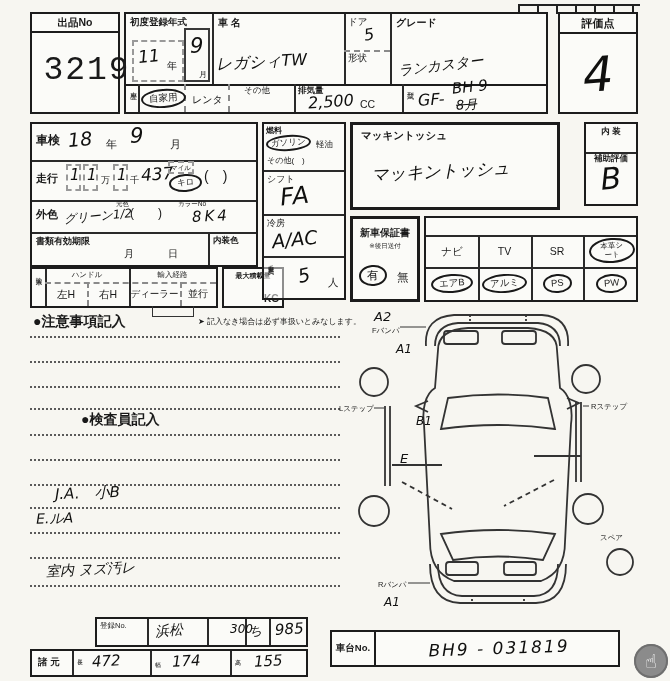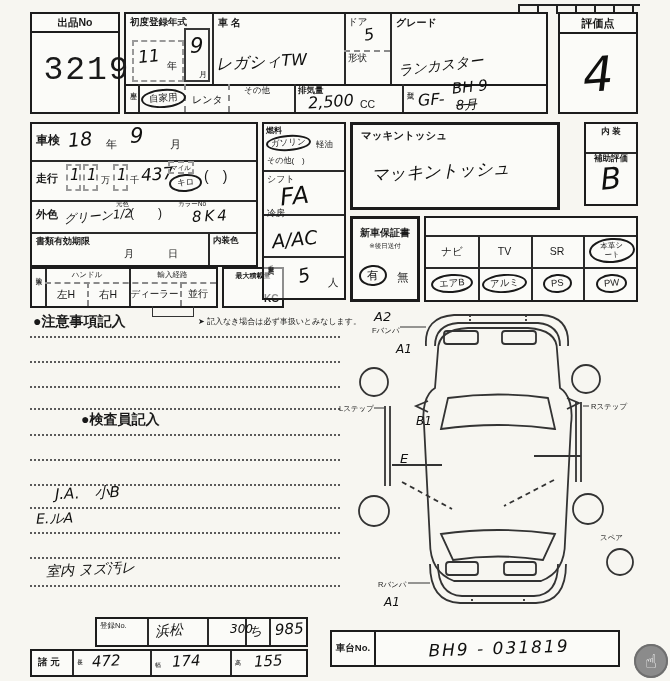--- a/index.html
+++ b/index.html
@@ -152,21 +152,21 @@
   <div class="bx" style="left:262px;top:122px;width:84px;height:178px;">
     <div class="hlt" style="left:0;top:46px;width:100%;"></div>
     <div class="hlt" style="left:0;top:90px;width:100%;"></div>
     <div class="hlt" style="left:0;top:132px;width:100%;"></div>
     <span class="ab lb bold" style="left:2px;top:2px;font-size:8px;">燃料</span>
     <span class="ab lb" style="left:2px;top:11px;font-size:8.5px;"><span class="circled" style="padding:1px 3px;">ガソリン</span></span>
     <span class="ab lb" style="left:52px;top:16px;font-size:8.5px;">軽油</span>
     <span class="ab lb" style="left:3px;top:32px;font-size:8px;">その他(　)</span>
     <span class="ab lb" style="left:3px;top:50px;font-size:9px;">シフト</span>
     <span class="ab hw" style="left:16px;top:60px;font-size:24px;transform:rotate(-6deg);">FA</span>
-    <span class="ab lb" style="left:3px;top:84px;font-size:9px;">冷房</span>
+    <span class="ab lb" style="left:3px;top:94px;font-size:9px;">冷房</span>
     <span class="ab hw" style="left:8px;top:106px;font-size:19px;transform:rotate(-6deg);">A/AC</span>
     <span class="ab lb vert" style="left:2px;top:136px;font-size:6.5px;width:9px;height:40px;">乗車定員</span>
     <span class="ab hw" style="left:34px;top:142px;font-size:19px;transform:rotate(-12deg);">5</span>
     <span class="ab lb" style="left:64px;top:152px;font-size:10.5px;">人</span>
   </div>
 
   <div class="bx thick" style="left:350px;top:122px;width:210px;height:88px;">
     <span class="ab lb bold" style="left:8px;top:4px;font-size:10.5px;">マッキントッシュ</span>
     <span class="ab hw" style="left:18px;top:38px;font-size:17px;transform:rotate(-3deg);">マッキントッシュ</span>
   </div>

